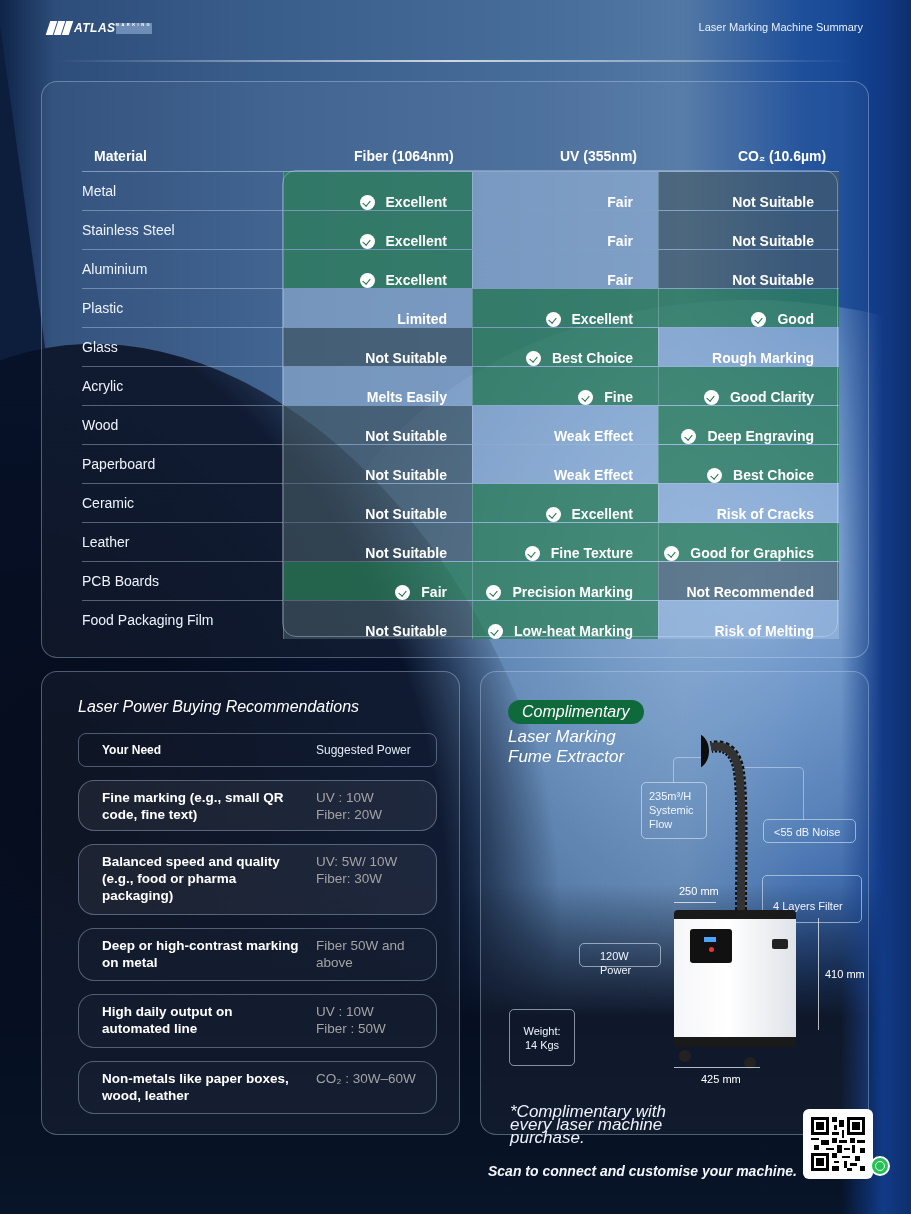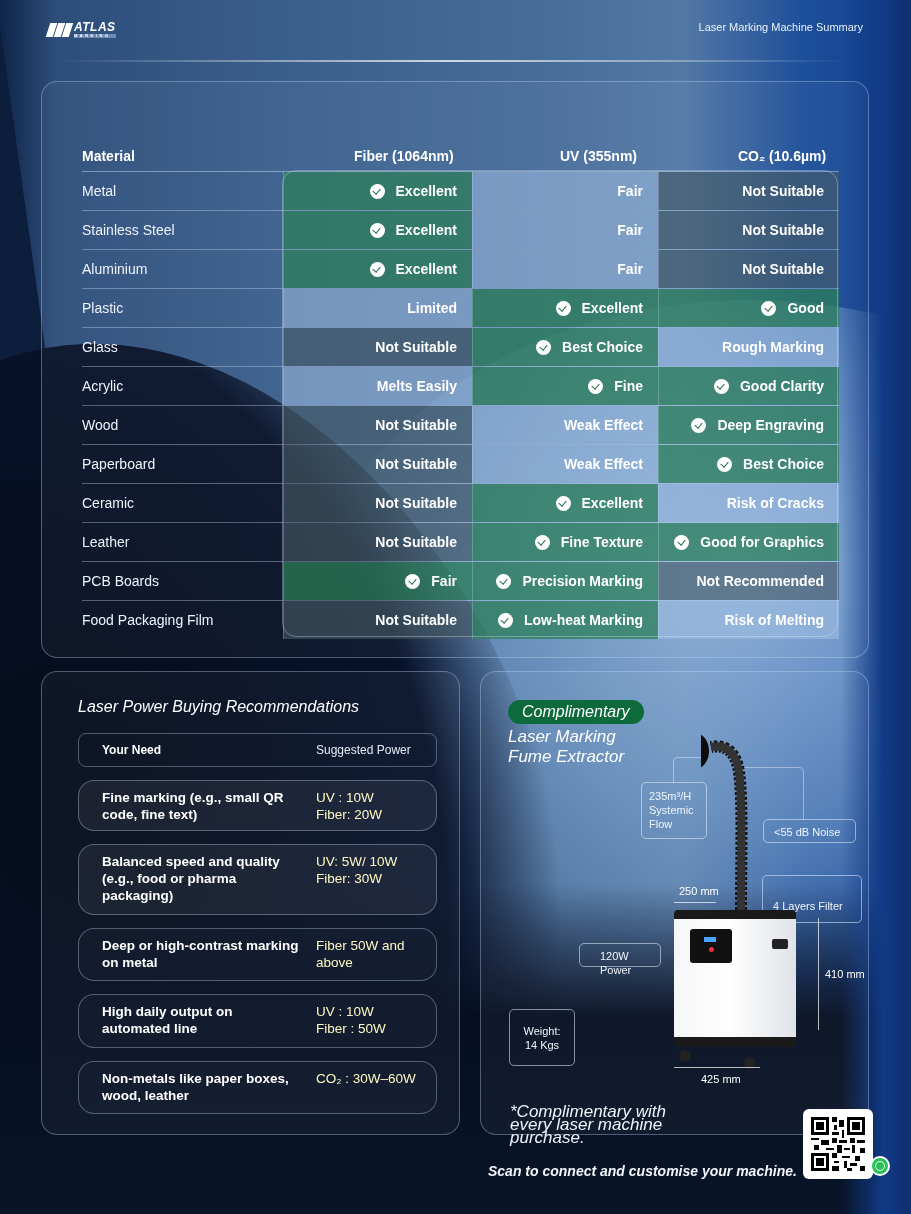--- a/index.html
+++ b/index.html
@@ -13,53 +13,53 @@
 background:radial-gradient(ellipse at 40% 40%,#050c1c 0%,#07122a 55%,rgba(7,18,42,0) 72%);transform:rotate(-18deg);}
 .bg .light{position:absolute;left:300px;top:300px;width:900px;height:700px;border-radius:50%;
 background:radial-gradient(ellipse at 50% 40%,rgba(150,185,225,.85) 0%,rgba(120,160,205,.6) 40%,rgba(80,120,170,0) 70%);}
 .bg .bottom{position:absolute;left:0;right:0;bottom:0;height:330px;background:linear-gradient(180deg,rgba(6,14,32,0) 0%,#060f22 40%,#081427 100%);}
 .bg .rightband{position:absolute;right:0;top:0;width:70px;height:100%;background:linear-gradient(90deg,rgba(16,60,140,0),#113a86 60%,#0f2f6e);}
 
 .header{position:absolute;left:0;top:0;width:911px;height:62px}
 .logo{position:absolute;left:48px;top:21px;display:flex;align-items:center;gap:3px}
 .logo .mark{display:flex;gap:1px}
 .logo .mark span{display:block;width:7px;height:14px;background:#fff;transform:skewX(-18deg)}
-.logo .txt{display:flex;flex-direction:column;line-height:1}
+.logo .txt{display:flex;flex-direction:row;line-height:1}
 .logo .txt .a{font-weight:900;font-size:12px;letter-spacing:.5px;font-style:italic}
 .logo .txt .b{font-size:4px;letter-spacing:2.5px;font-weight:700;margin-top:1px}
 .header .doc-title{position:absolute;right:48px;top:21px;font-size:11px;color:#eaf1fb}
 .header .rule{position:absolute;left:55px;right:60px;top:60px;height:2px;
 background:linear-gradient(90deg,rgba(255,255,255,0),rgba(255,255,255,.75) 50%,rgba(255,255,255,0))}
 
 .panel{position:absolute;border:1px solid rgba(200,220,245,.35);border-radius:16px;background:rgba(255,255,255,.04)}
 .p-table{left:41px;top:81px;width:828px;height:577px}
 .p-table h1{position:absolute;left:40px;top:20px;font-size:21px;font-style:italic;font-weight:400}
 .thead{position:absolute;left:40px;top:66px;width:746px;height:24px;font-size:14px;font-weight:700}
 .thead div{position:absolute;top:0}
 .trows{position:absolute;left:40px;top:89px;width:757px}
 .trow{position:relative;height:39px;border-top:1px solid rgba(220,235,255,.35);display:flex}
 .trow:first-child{border-top:1px solid rgba(220,235,255,.45)}
 .mat{width:201px;font-size:14px;line-height:38px;color:#eef3fb}
-.cell{height:38px;display:flex;align-items:center;justify-content:flex-end;padding-right:15px;font-size:14px;font-weight:700;border-left:1px solid rgba(220,235,255,.25)}
+.cell{height:38px;display:flex;align-items:flex-end;justify-content:flex-end;padding-right:25px;font-size:14px;font-weight:700;border-left:1px solid rgba(220,235,255,.25)}
 .c1{width:189px}.c2{width:186px}.c3{width:181px}
 .check{display:inline-block;width:15px;height:15px;border-radius:50%;background:#fff;margin-right:11px;position:relative}
 .check:after{content:"";position:absolute;left:4.5px;top:3.5px;width:4px;height:6px;border-right:1.8px solid #1f6a45;border-bottom:1.8px solid #1f6a45;transform:rotate(40deg)}
 .g{background:rgba(44,128,88,.72)}
 .b{background:rgba(160,190,225,.55)}
 .d{background:rgba(70,90,100,.62)}
 .tablebox{position:absolute;left:282px;top:170px;width:556px;height:467px;border:1px solid rgba(220,235,255,.35);border-radius:14px;pointer-events:none}
 
 .p-rec{left:41px;top:671px;width:419px;height:464px}
 .p-rec h2{position:absolute;left:36px;top:26px;font-size:16px;font-style:italic;font-weight:400}
 .rec-head{position:absolute;left:36px;top:61px;width:359px;height:34px;border:1px solid rgba(200,220,245,.35);border-radius:8px;font-size:12px}
 .rec-head .n{position:absolute;left:23px;top:9px;font-weight:700}
 .rec-head .p{position:absolute;left:237px;top:9px;color:#e4ecf7}
 .rec-row{position:absolute;left:36px;width:359px;border:1px solid rgba(200,220,245,.35);border-radius:16px;font-size:13.5px;line-height:17px;background:rgba(255,255,255,.06)}
 .rec-row .n{position:absolute;left:23px;top:8px;width:200px;font-weight:700}
-.rec-row .p{position:absolute;left:237px;top:8px;width:120px;color:#fef9c3}
+.rec-row .p{position:absolute;left:237px;top:8px;width:120px;color:#a3a3a3}
 
 .p-ext{left:480px;top:671px;width:389px;height:464px}
 .badge{position:absolute;left:27px;top:28px;height:24px;padding:0 14px;border-radius:12px;background:#0e6a3a;font-size:16px;font-style:italic;line-height:24px}
 .ext-title{position:absolute;left:27px;top:55px;font-size:17px;font-style:italic;line-height:20px}
 .spec{position:absolute;border:1px solid rgba(230,240,255,.55);border-radius:5px;font-size:11px;color:#f0f5fc;line-height:14px}
 .dim{position:absolute;font-size:11px;color:#fff}
 .dimline{position:absolute;background:rgba(255,255,255,.7)}
 .conn{position:absolute;border:1px solid rgba(230,240,255,.45)}
 .machine{position:absolute;left:193px;top:238px;width:122px;height:137px;background:linear-gradient(90deg,#f5f6f8 0%,#ffffff 45%,#dfe3e8 100%);border-radius:4px;border-top:9px solid #1a1a1a;border-bottom:10px solid #1a1a1a}
 .machine .panel-d{position:absolute;left:16px;top:10px;width:42px;height:34px;background:#111;border-radius:3px}
@@ -98,21 +98,21 @@
       <span class="a">ATLAS</span>
       <span class="b">MARKING</span>
     </div>
   </div>
   <div class="doc-title">Laser Marking Machine Summary</div>
   <div class="rule"></div>
 </div>
 
 <div class="panel p-table">
   <div class="thead">
-    <div style="left:0">Material</div>
+    <div style="left:12px">Material</div>
     <div style="left:272px">Fiber (1064nm)</div>
     <div style="left:478px">UV (355nm)</div>
     <div style="left:656px">CO₂ (10.6µm)</div>
   </div>
   <div class="trows" id="trows">
       <div class="trow">
         <div class="mat">Metal</div>
         <div class="cell c1 g">
           <span class="check"></span>
           <span>Excellent</span>

